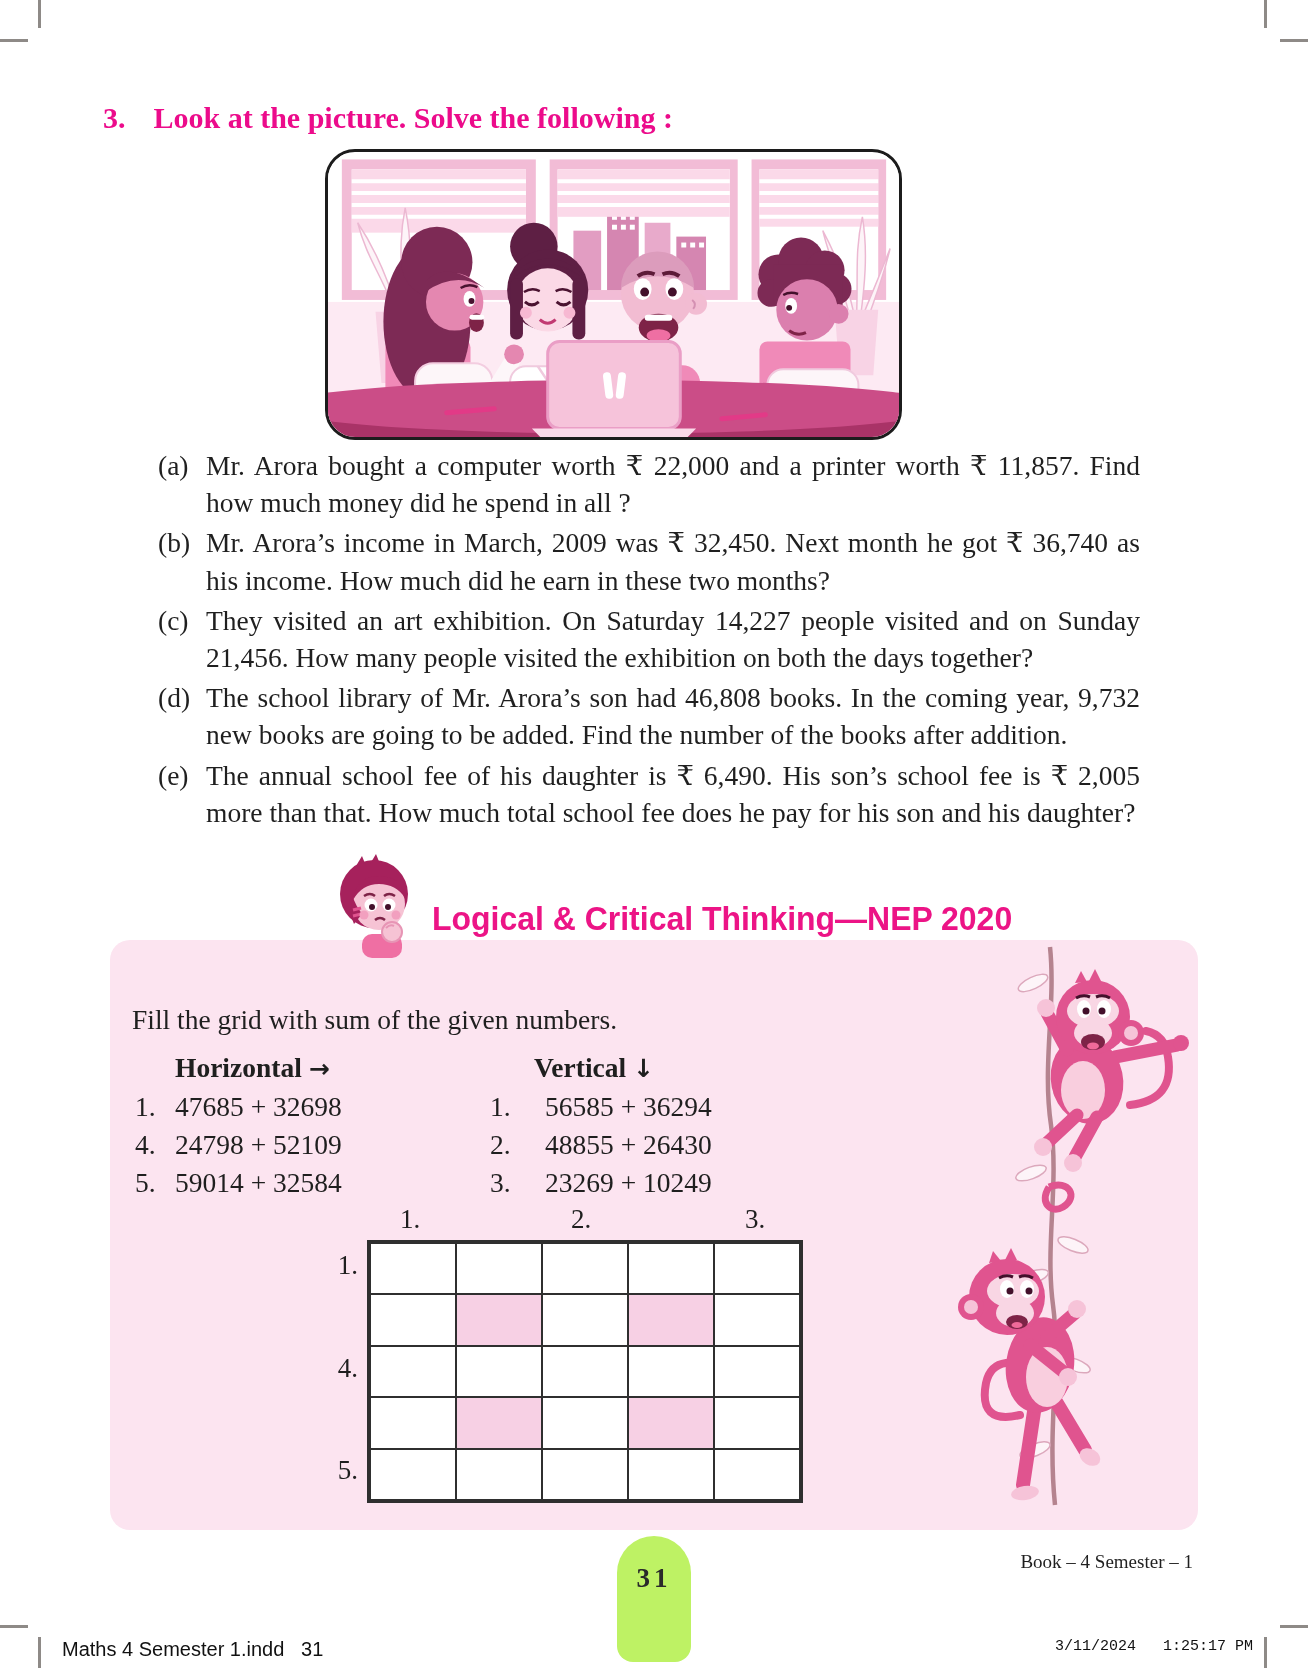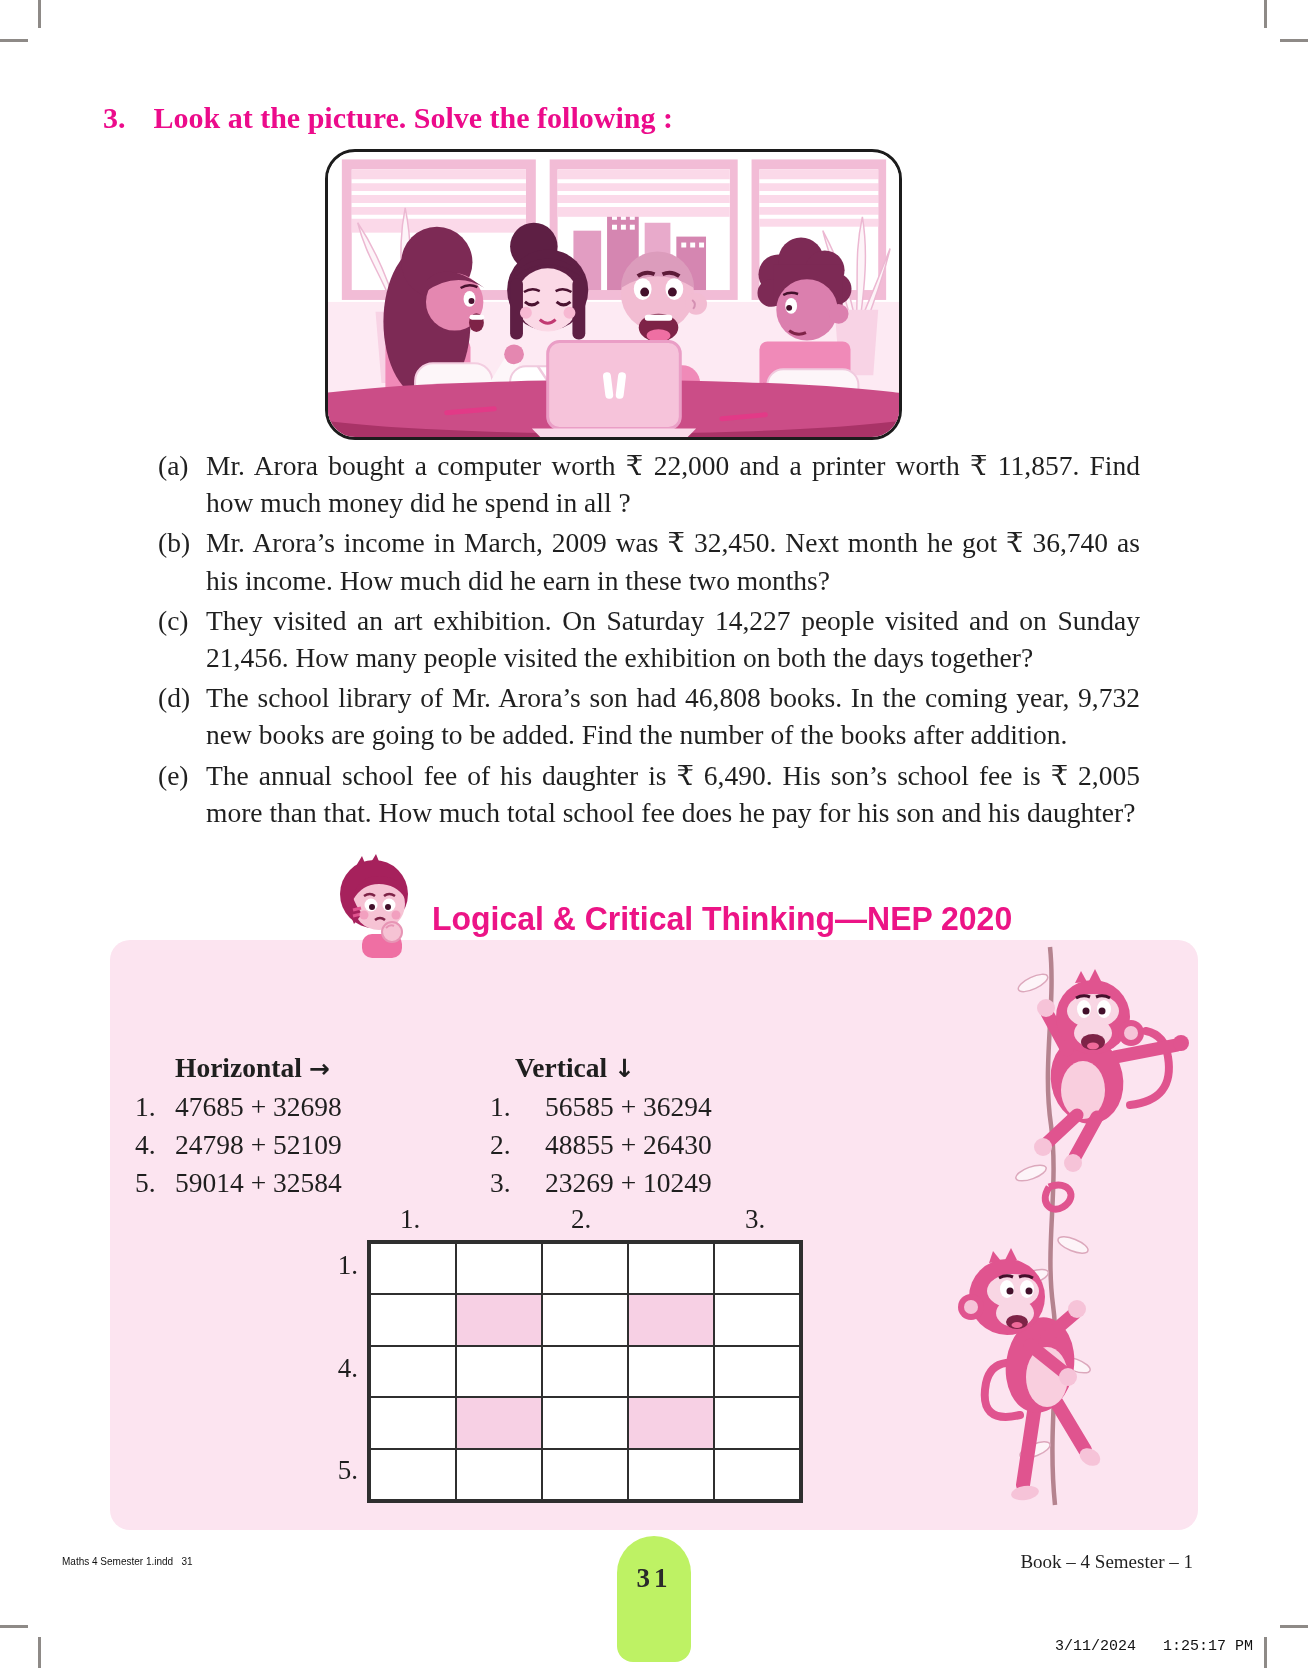--- a/index.html
+++ b/index.html
@@ -23,42 +23,42 @@
   .act-head{position:absolute;left:432px;top:899px;font-family:"Liberation Sans","DejaVu Sans",sans-serif;
             font-weight:bold;font-size:34px;color:#ec1486;white-space:nowrap;
             transform:scaleX(.94);transform-origin:left top;}
   .girl-icon{position:absolute;left:326px;top:854px;}
   .instruction{position:absolute;left:132px;top:1004px;font-size:27.5px;}
   .clues{position:absolute;font-size:27.5px;line-height:38px;}
   .clues-h{left:135px;top:1049px;}
   .clues-v{left:490px;top:1049px;}
   .clue-head{font-weight:bold;}
   .clues-h .clue-head{margin-left:40px;}
-  .clues-v .clue-head{margin-left:25px;}
+  .clues-v .clue-head{margin-left:44px;}
   .clue{display:flex;}
   .clues-h .clue-num{width:40px;}
   .clues-v .clue-num{width:55px;}
   .arrow{font-family:"DejaVu Sans",sans-serif;font-size:25px;}
   
   .grid-col-label{position:absolute;width:86px;text-align:center;top:1204px;font-size:27px;}
   .grid-row-label{position:absolute;width:48px;text-align:right;font-size:27px;}
   .sum-grid{position:absolute;left:367px;top:1240px;display:grid;
             grid-template-columns:repeat(5,86px);grid-auto-rows:51.4px;
             border:3px solid #2f2f2f;background:#fff;}
   .cell{border:1.25px solid #2f2f2f;background:#fff;}
   .cell.shaded{background:#f7d0e4;}
   .monkeys{position:absolute;left:935px;top:945px;}
   
   .page-tab{position:absolute;left:617px;top:1536px;width:74px;height:126px;
             background:#bef264;border-radius:37px 37px 16px 16px;text-align:center;}
   .page-num{display:inline-block;margin-top:27px;font-size:27px;font-weight:bold;
             letter-spacing:4px;color:#2a2a2a;}
   .book-label{position:absolute;right:115px;top:1551px;font-size:19px;text-align:center;}
-  .print-left{position:absolute;left:62px;top:1556px;font-family:"Liberation Sans","DejaVu Sans",sans-serif;
-              font-size:10px;color:#111;white-space:pre;}
+  .print-left{position:absolute;left:62px;top:1638px;font-family:"Liberation Sans","DejaVu Sans",sans-serif;
+              font-size:20px;color:#111;white-space:pre;}
   .print-right{position:absolute;right:55px;top:1638px;font-family:Liberation Mono, monospace;
                font-size:15px;color:#111;white-space:pre;}
 </style>
 </head>
 <body>
 
 <div class="page">
 
   <div class="crop" style="left:38px;top:0;width:3px;height:28px"></div>
   <div class="crop" style="left:0;top:39px;width:28px;height:3px"></div>
@@ -275,20 +275,21 @@
     <circle cx="38" cy="61" r="4.5" fill="#f2a0bf"></circle>
     <circle cx="70" cy="61" r="4.5" fill="#f2a0bf"></circle>
     <path d="M49,66 Q54,62 59,66" stroke="#7e2347" stroke-width="2.5" fill="none"></path>
     <rect x="36" y="80" width="40" height="24" rx="10" fill="#ef6fa3"></rect>
     <circle cx="66" cy="78" r="10" fill="#f6c3d4" stroke="#e795b5" stroke-width="2"></circle>
     <path d="M60,74 Q64,70 68,72" stroke="#e795b5" stroke-width="2" fill="none"></path>
   </svg>
 
   <div class="act-head">Logical &amp; Critical Thinking—NEP 2020</div>
 
+  <div class="instruction">Fill the grid with sum of the given numbers.</div>
 
   <div class="clues clues-h">
     <div class="clue-head">
       <span>Horizontal</span>
       <span class="arrow">→</span>
     </div>
     <div class="clue">
       <span class="clue-num">1.</span>
       <span>47685 + 32698</span>
     </div>

